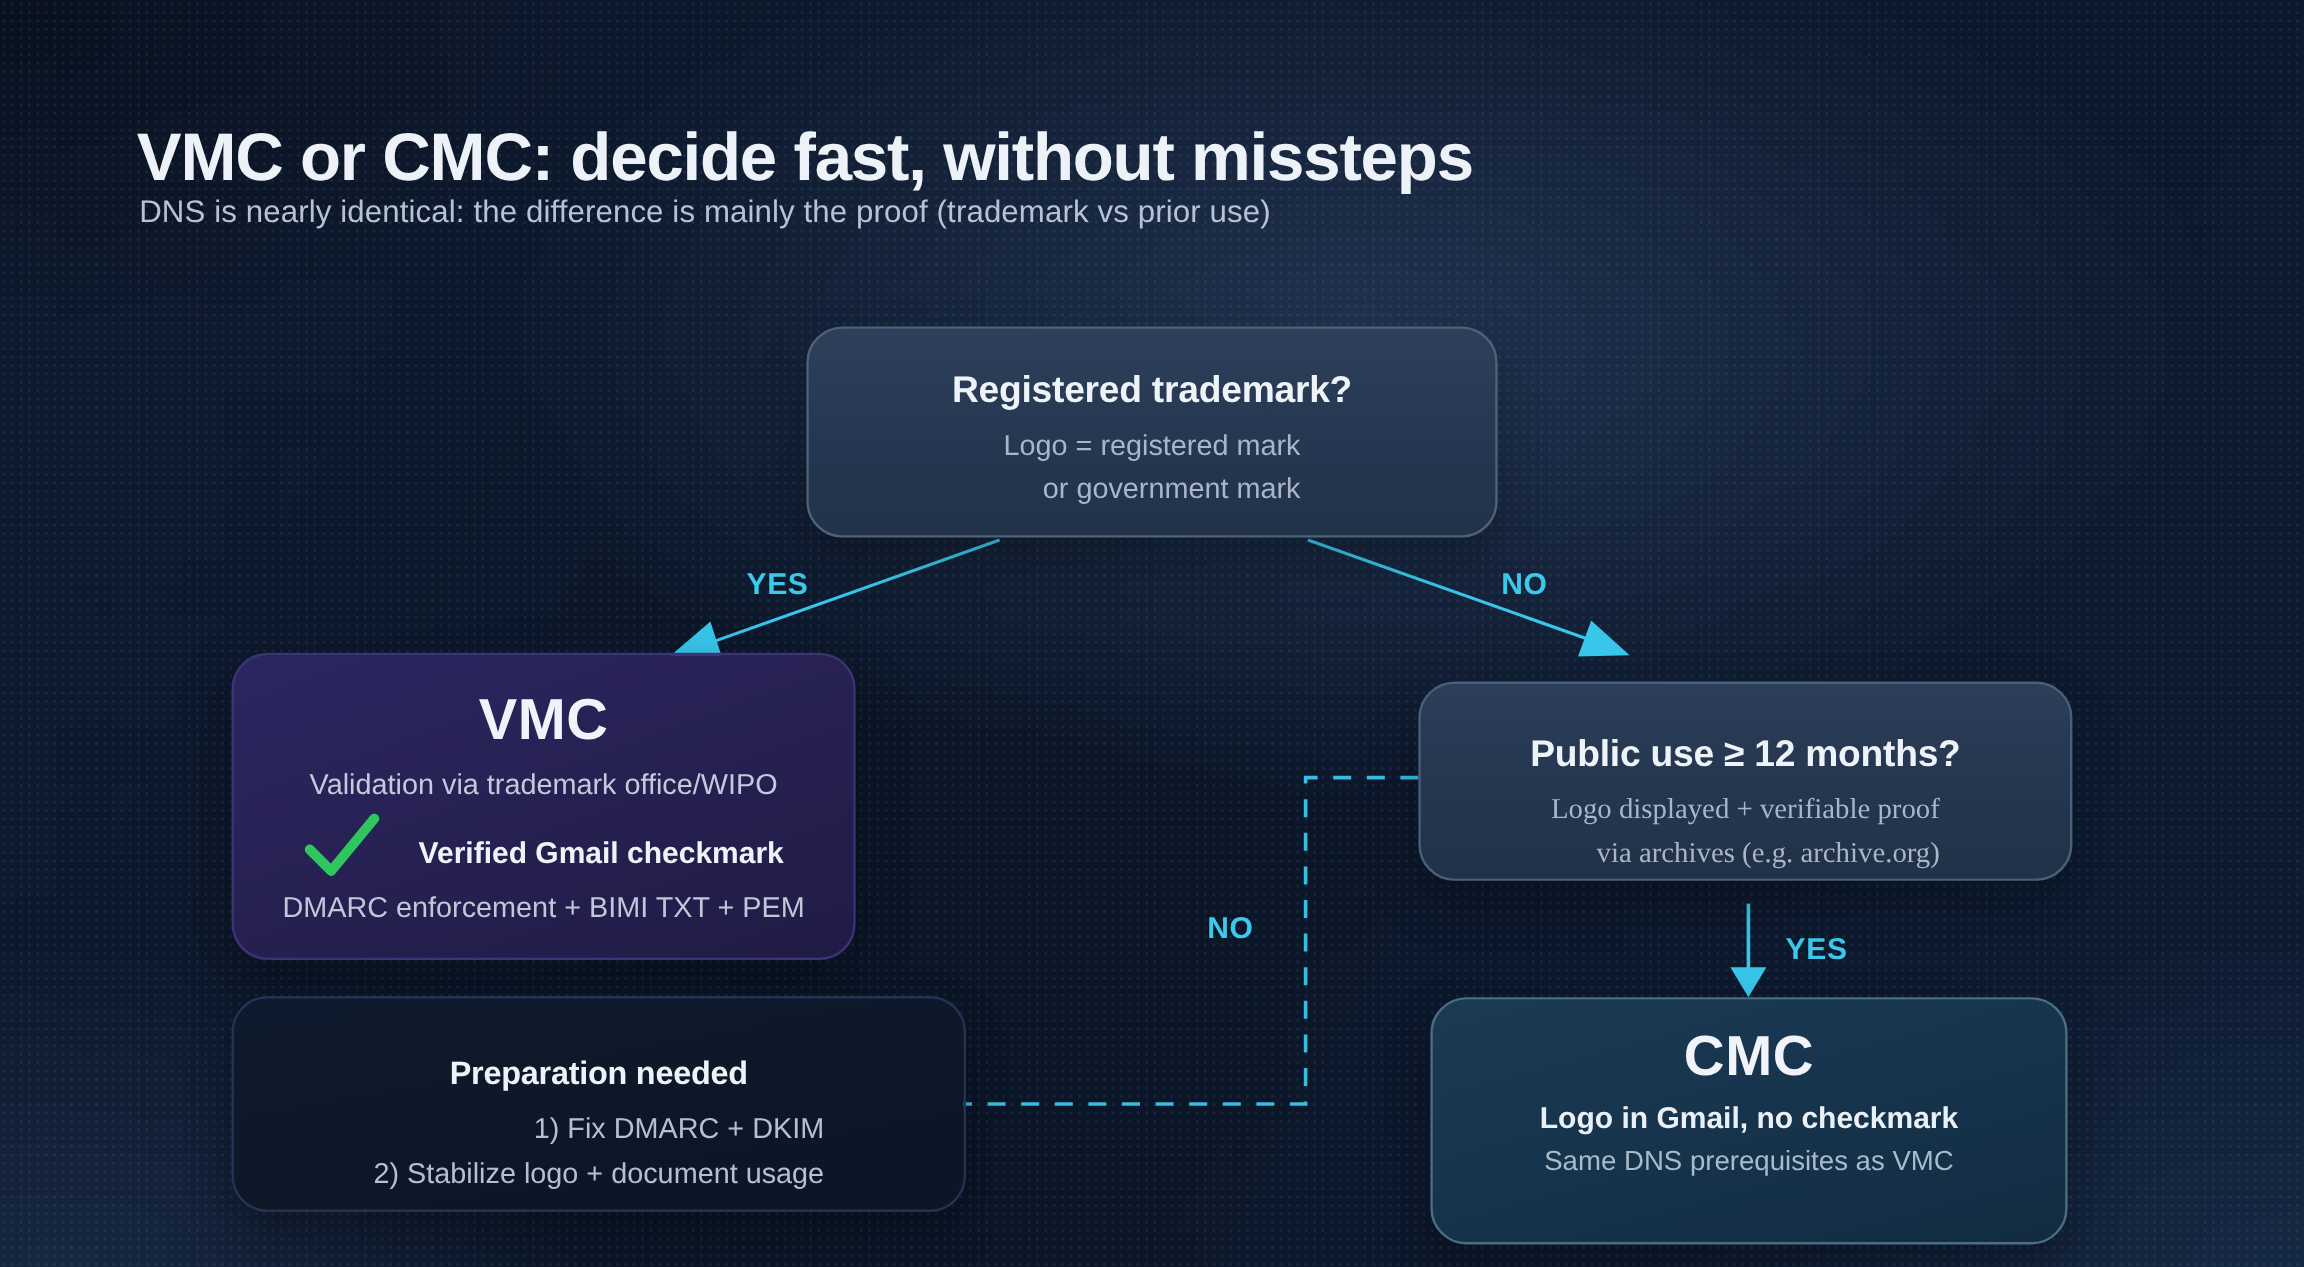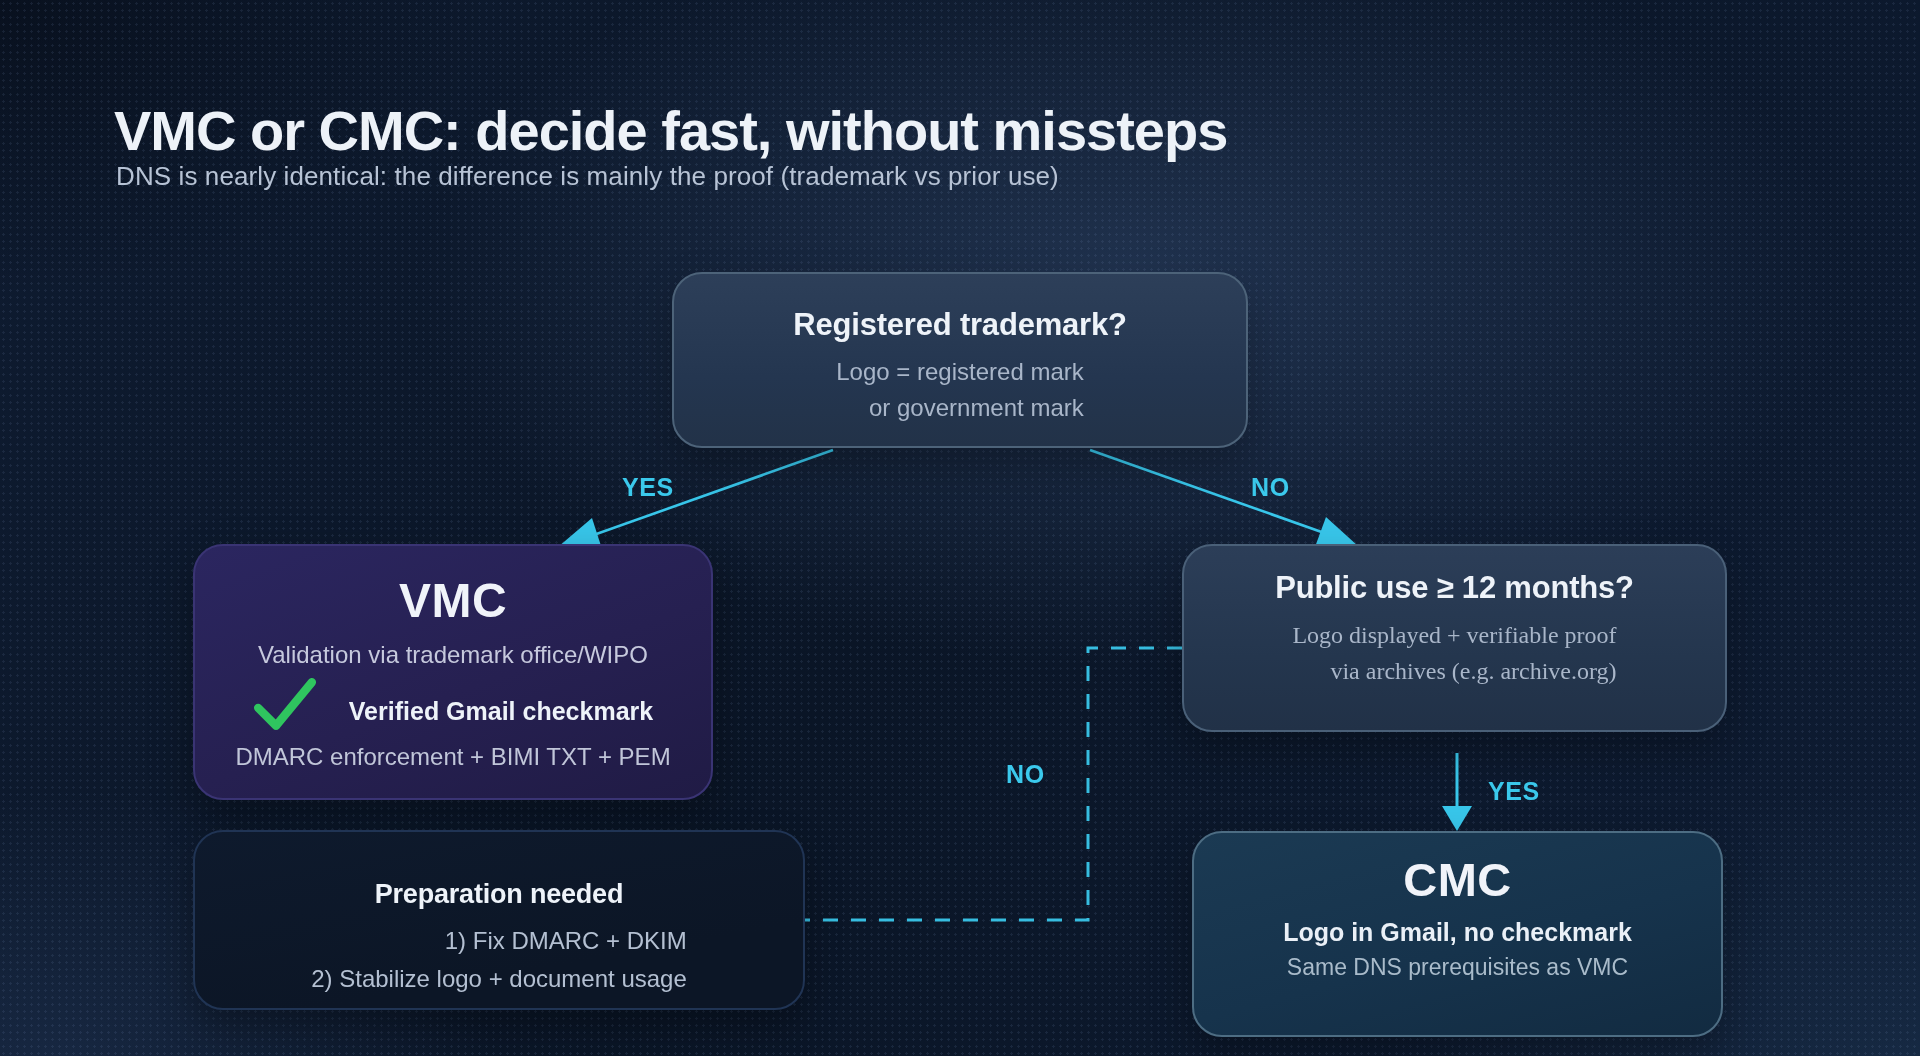--- a/index.html
+++ b/index.html
@@ -55,21 +55,21 @@
     box-shadow: 0 18px 44px rgba(0,0,0,0.3);
   }
   .node-vmc .node-big { font-size:48px; }
   .node-vmc .node-sub { margin-top:13px; font-size:24px; color:#c6c9dd; }
   .check-row { margin-top:15px; display:flex; align-items:center; gap:32px; }
   .check-row svg { transform: translateY(-7px); }
   .check-label { font-size:25px; font-weight:800; color:#eef3f9; }
   .check-note  { margin-top:5px; font-size:24px; color:#c1c6d9; }
 
   .node-public {
-    left:1182px; top:544px; width:545px; height:188px; padding-top:24px;
+    left:1182px; top:568px; width:545px; height:166px; padding-top:40px;
     background: linear-gradient(180deg, #2c3e58 0%, #24364e 60%, #213147 100%);
     border: 2px solid #4a6078;
     box-shadow: 0 18px 40px rgba(0,0,0,0.25);
   }
   .node-public .node-title { font-size:31px; }
   .node-public .node-line  { font-size:24px; color:#a9b6c9; line-height:1.48; }
   .node-public .lines { margin-top:12px;font-family:Liberation Serif, serif; }
 
   .node-cmc {
     left:1192px; top:831px; width:531px; height:206px; padding-top:19px;

